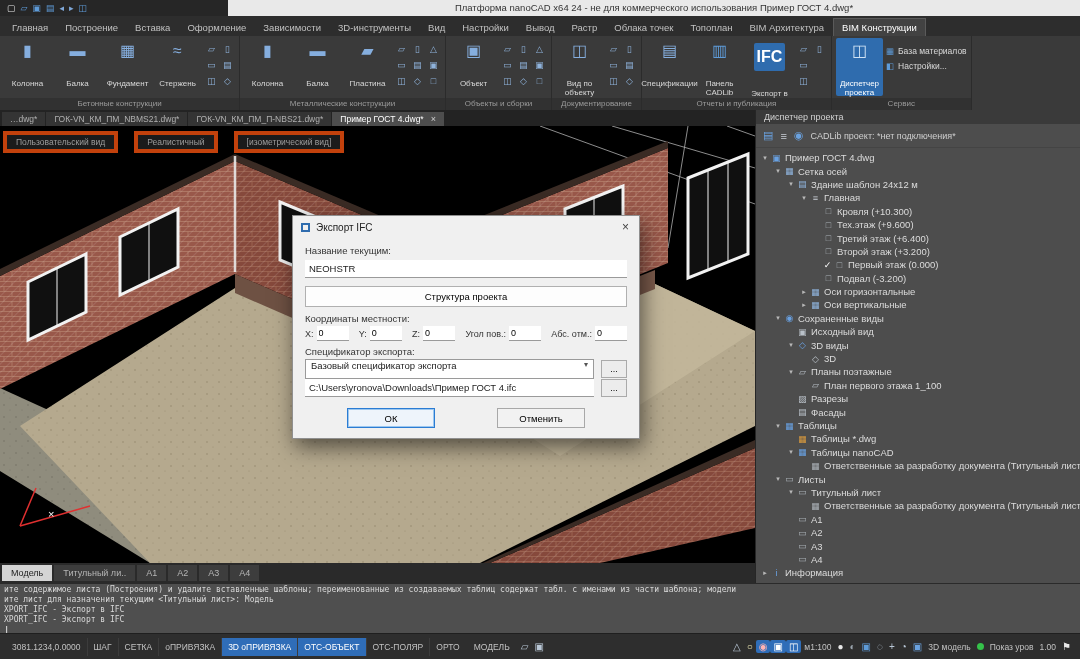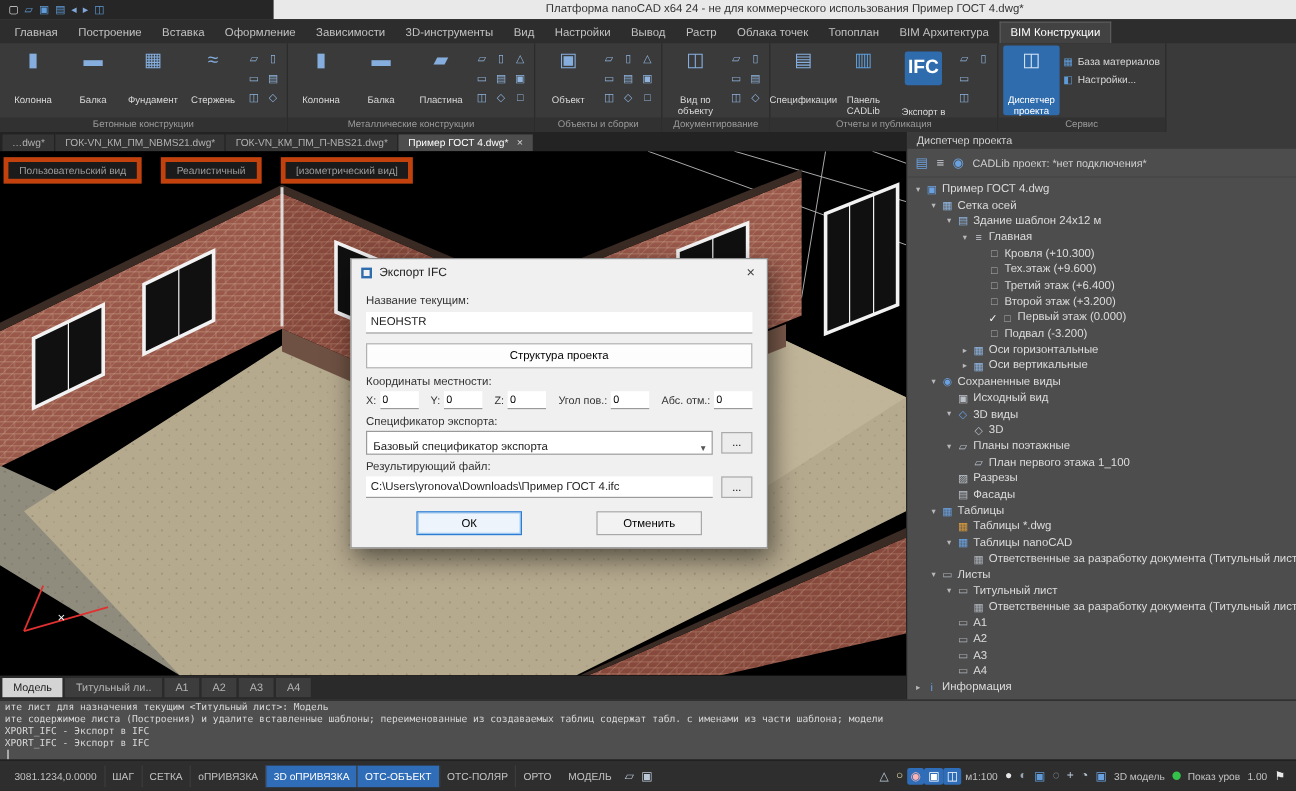--- a/index.html
+++ b/index.html
@@ -79,21 +79,21 @@
 .dclose{font-size:12px;color:#444;cursor:default;padding:0 2px}
 .dbody{padding:2px 12px 10px}
 .dlabel{font-size:9.5px;margin:5px 0 2px;color:#333}
 .dinput{width:100%;height:18px;background:#fff;border:none;border-bottom:1px solid #9a9a9a;font-size:9.5px;padding:0 4px;color:#222;font-family:"Liberation Sans",sans-serif}
 .dbtnwide{width:100%;height:21px;background:#fdfdfd;border:1px solid #b0b0b0;font-size:9.5px;margin:8px 0 1px;font-family:"Liberation Sans",sans-serif;cursor:default}
 .crow{display:flex;align-items:center;margin-top:2px;justify-content:space-between}
 .cfield{display:flex;align-items:center;gap:3px}
 .cfl{font-size:9px;color:#333;white-space:nowrap}
 .cfi{width:32px;height:15px;background:#fff;border:none;border-bottom:1px solid #9a9a9a;font-size:9px;padding:0 2px;font-family:"Liberation Sans",sans-serif}
 .selrow{display:flex;gap:7px;align-items:center}
-.dselect{flex:1;height:20px;background:#fff;border:1px solid #9a9a9a;display:flex;align-items:flex-end;justify-content:space-between;padding:0 5px;font-size:9.5px;cursor:default}
+.dselect{flex:1;height:20px;background:#fff;border:1px solid #9a9a9a;display:flex;align-items:flex-start;justify-content:space-between;padding:0 5px;font-size:9.5px;cursor:default}
 .dsel-caret{color:#555;font-size:8px}
 .dbrowse{width:26px;height:18px;background:#ececec;border:1px solid #aaa;font-size:9px;line-height:1;flex:none;cursor:default}
 .dbtns{display:flex;justify-content:center;gap:62px;margin-top:11px}
 .dbtn{width:88px;height:20px;background:#f2f2f2;border:1px solid #a8a8a8;font-size:9.5px;font-family:"Liberation Sans",sans-serif;cursor:default}
 .dbtn.primary{border:1px solid #2b7cd3;box-shadow:0 0 0 1px #9cc7ef inset;background:#eef4fb}
 </style>
 </head>
 <body>
 
 <div class="app">
@@ -414,21 +414,20 @@
                 </div>
               </div>
             <div class="dlabel">Спецификатор экспорта:</div>
             <div class="selrow">
               <div class="dselect">
                 <span>Базовый спецификатор экспорта</span>
                 <span class="dsel-caret">▾</span>
               </div>
               <button class="dbrowse">...</button>
             </div>
-            <div class="dlabel">Результирующий файл:</div>
             <div class="selrow">
               <input class="dinput" style="flex: 1 1 0%;" value="C:\Users\yronova\Downloads\Пример ГОСТ 4.ifc">
               <button class="dbrowse">...</button>
             </div>
             <div class="dbtns">
               <button class="dbtn primary">ОК</button>
               <button class="dbtn">Отменить</button>
             </div>
           </div>
         </div>
@@ -612,22 +611,22 @@
           <div class="trow" style="padding-left: 4px;">
             <span class="tarrow">▸</span>
             <span class="ticon2" style="color: rgb(105, 161, 226);">i</span>
             <span class="tlabel">Информация</span>
           </div>
         </div>
     </div>
   </div>
 
   <div class="cmd" id="cmdArea">
+      <div class="cline">ите содержимое листа (Построения) и удалите вставленные шаблоны; переименованные из создаваемых таблиц содержат табл. с именами из части шаблона; модели</div>
       <div class="cline">ите лист для назначения текущим &lt;Титульный лист&gt;: Модель</div>
-      <div class="cline">ите содержимое листа (Построения) и удалите вставленные шаблоны; переименованные из создаваемых таблиц содержат табл. с именами из части шаблона; модели</div>
       <div class="cline">XPORT_IFC - Экспорт в IFC</div>
       <div class="cline">XPORT_IFC - Экспорт в IFC</div>
       <div class="cprompt">|</div>
     </div>
 
   <div class="sbar" id="statusBar">
       <span class="scoords">3081.1234,0.0000</span>
       <span class="stog">ШАГ</span>
       <span class="stog">СЕТКА</span>
       <span class="stog">оПРИВЯЗКА</span>

